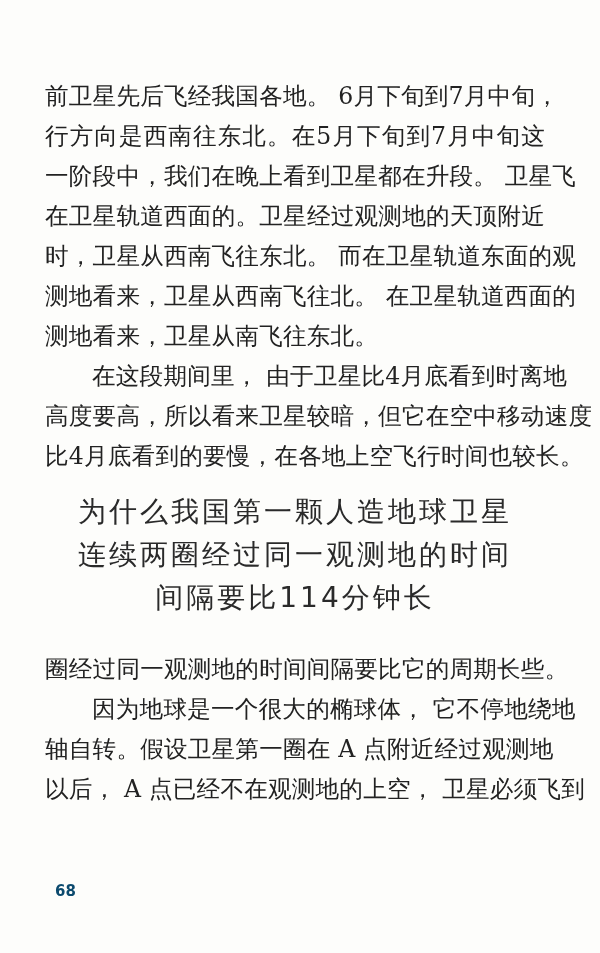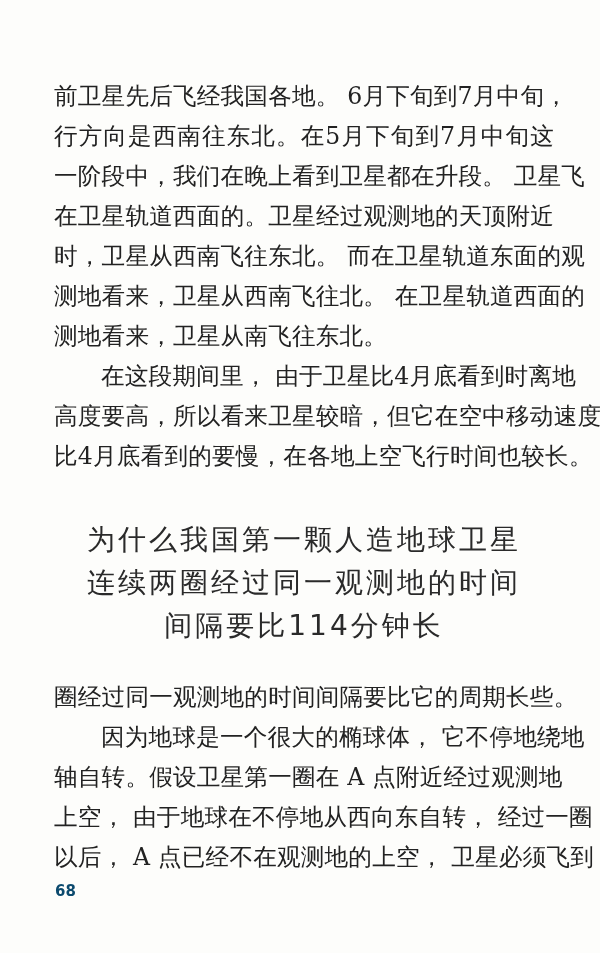--- a/index.html
+++ b/index.html
@@ -10,41 +10,41 @@
     body {
       width: 600px;
       height: 953px;
       position: relative;
       overflow: hidden;
       font-family: "DejaVu Serif", "Liberation Serif", serif;
       color: #222;
     }
     .page {
       position: absolute;
-      left: 54px;
+      left: 45px;
       top: 76px;
       width: 500px;
     }
     .line {
       height: 40px;
       line-height: 40px;
       font-size: 23.6px;
       white-space: nowrap;
       letter-spacing: 0.2px;
       text-align: justify;
       text-align-last: justify;
     }
     .line.last {
       text-align-last: left;
     }
     .line.indent {
       padding-left: 47px;
     }
     .heading {
-      margin-top: 42px;
+      margin-top: 14px;
       margin-bottom: 30px;
       text-align: center;
       font-family: "DejaVu Sans", "Liberation Sans", sans-serif;
       font-weight: normal;
       color: #2a2a2a;
     }
     .heading .hline {
       display: block;
       height: 43px;
       line-height: 43px;
@@ -89,19 +89,18 @@
     <span class="hline">间隔要比114分钟长</span>
   </h2>
 
   <div>
     <div class="line last">圈经过同一观测地的时间间隔要比它的周期长些。</div>
   </div>
 
   <div>
     <div class="line indent">因为地球是一个很大的椭球体， 它不停地绕地</div>
     <div class="line">轴自转。假设卫星第一圈在 A 点附近经过观测地</div>
-    <div class="line">上空， 由于地球在不停地从西向东自转， 经过一圈</div>
     <div class="line">以后， A 点已经不在观测地的上空， 卫星必须飞到</div>
   </div>
 
 </div>
 
 <div class="page-number">68</div>
 
 </body></html>

